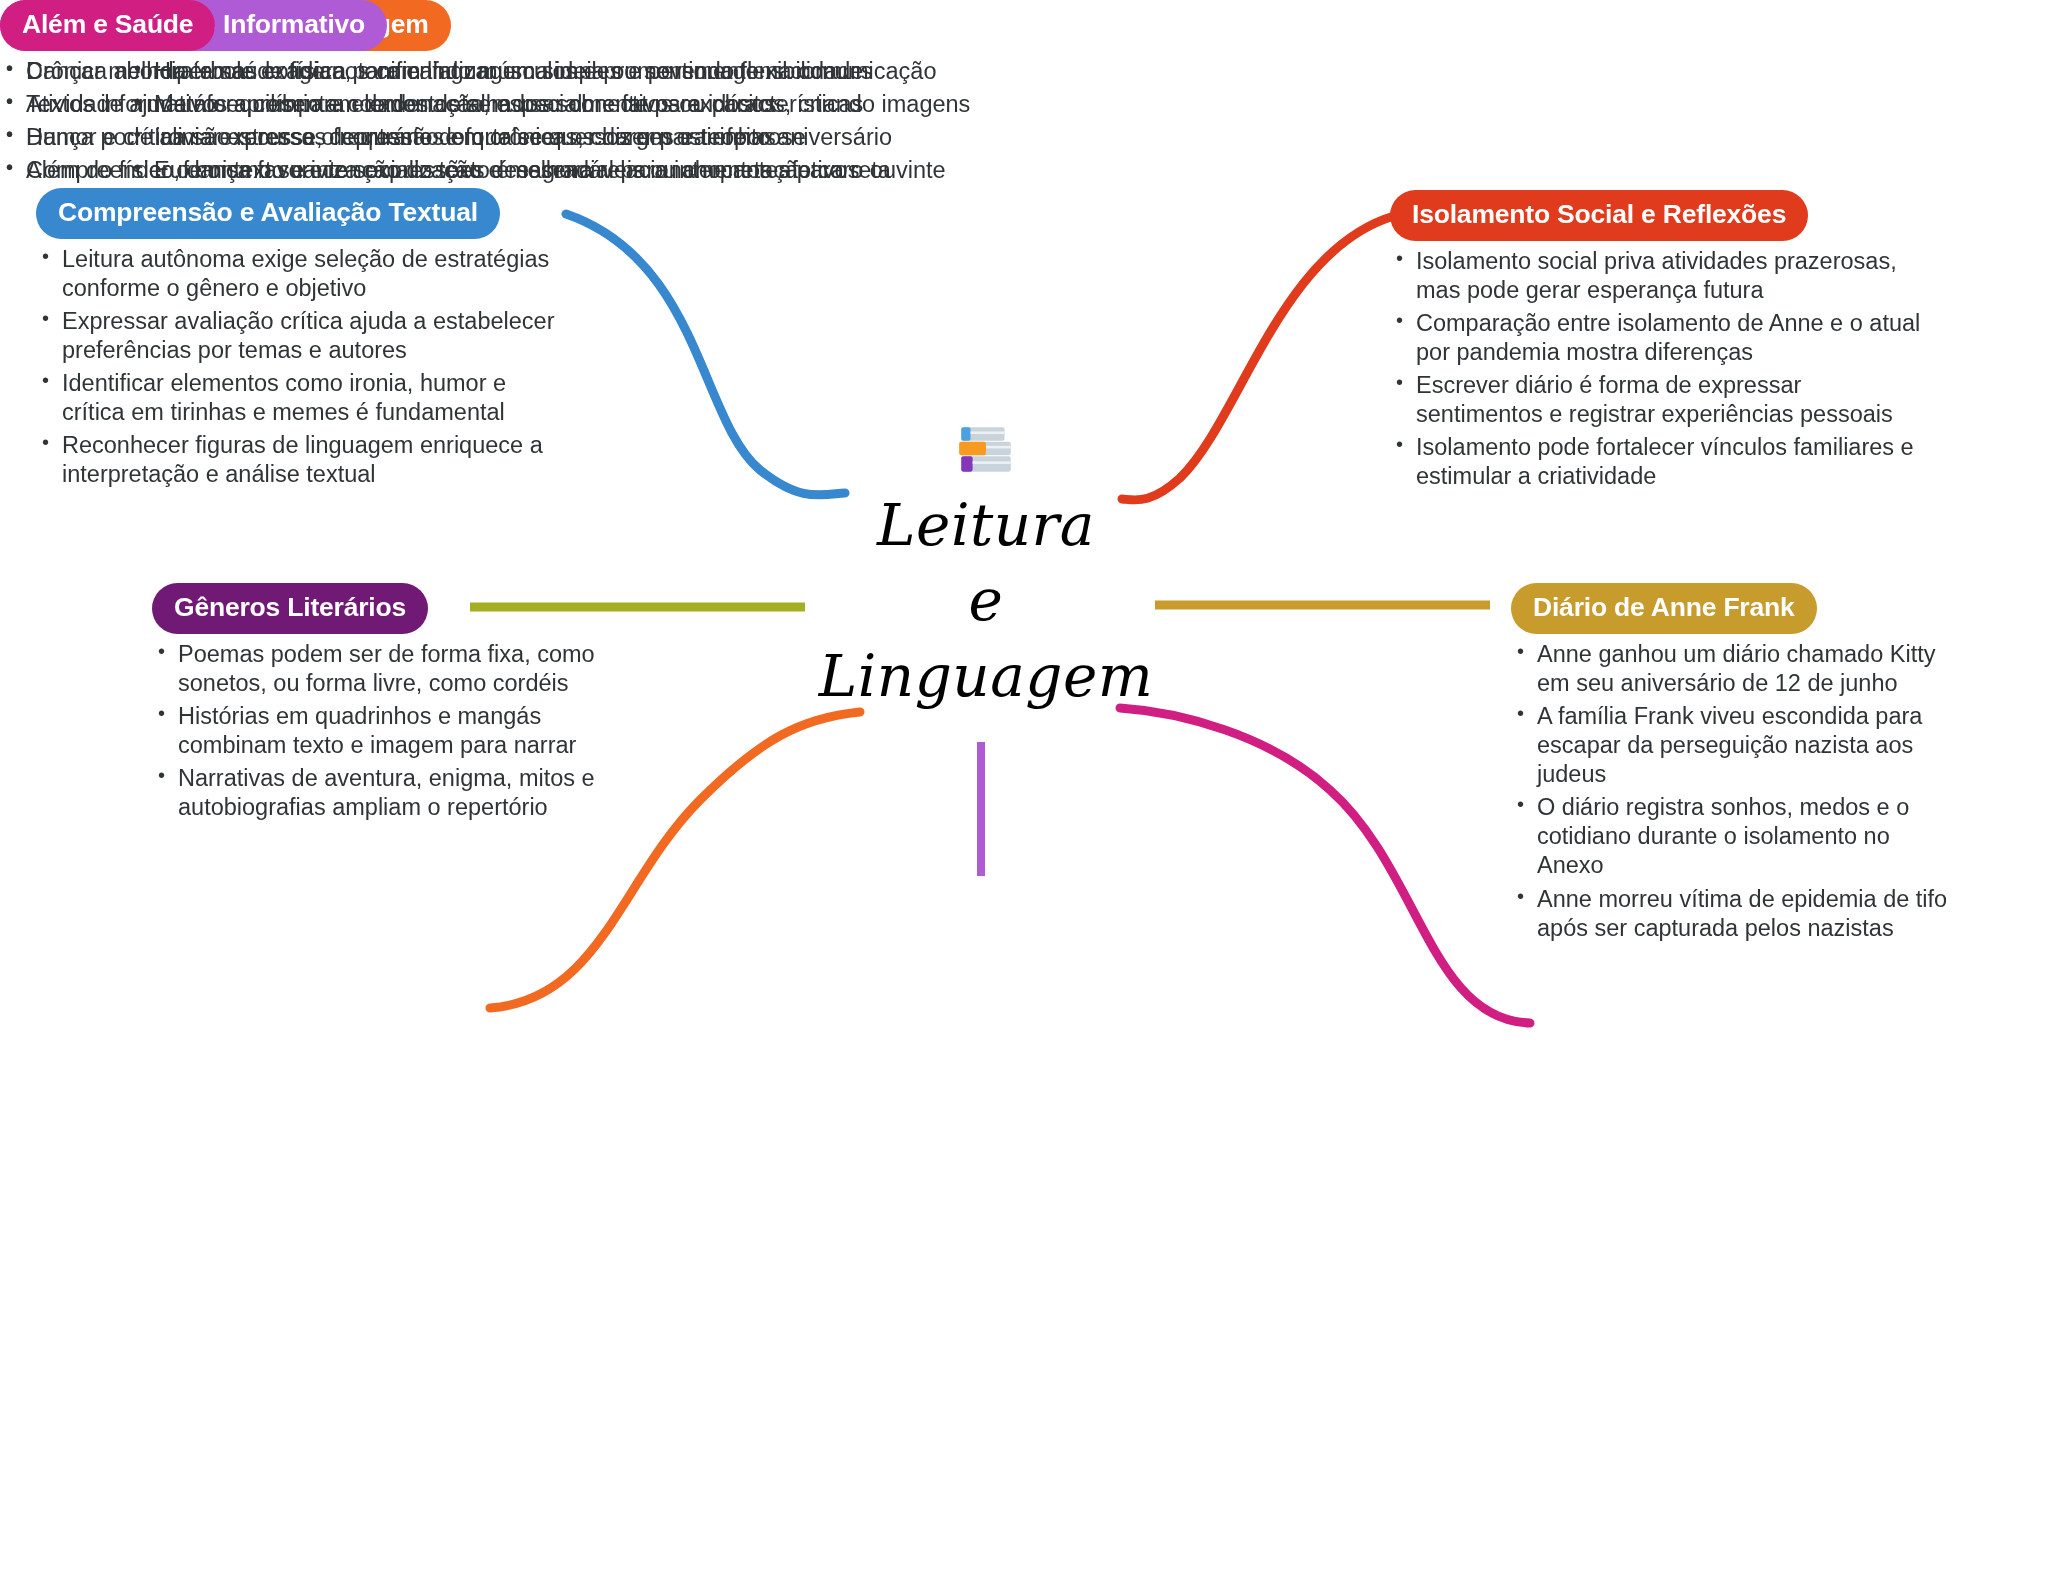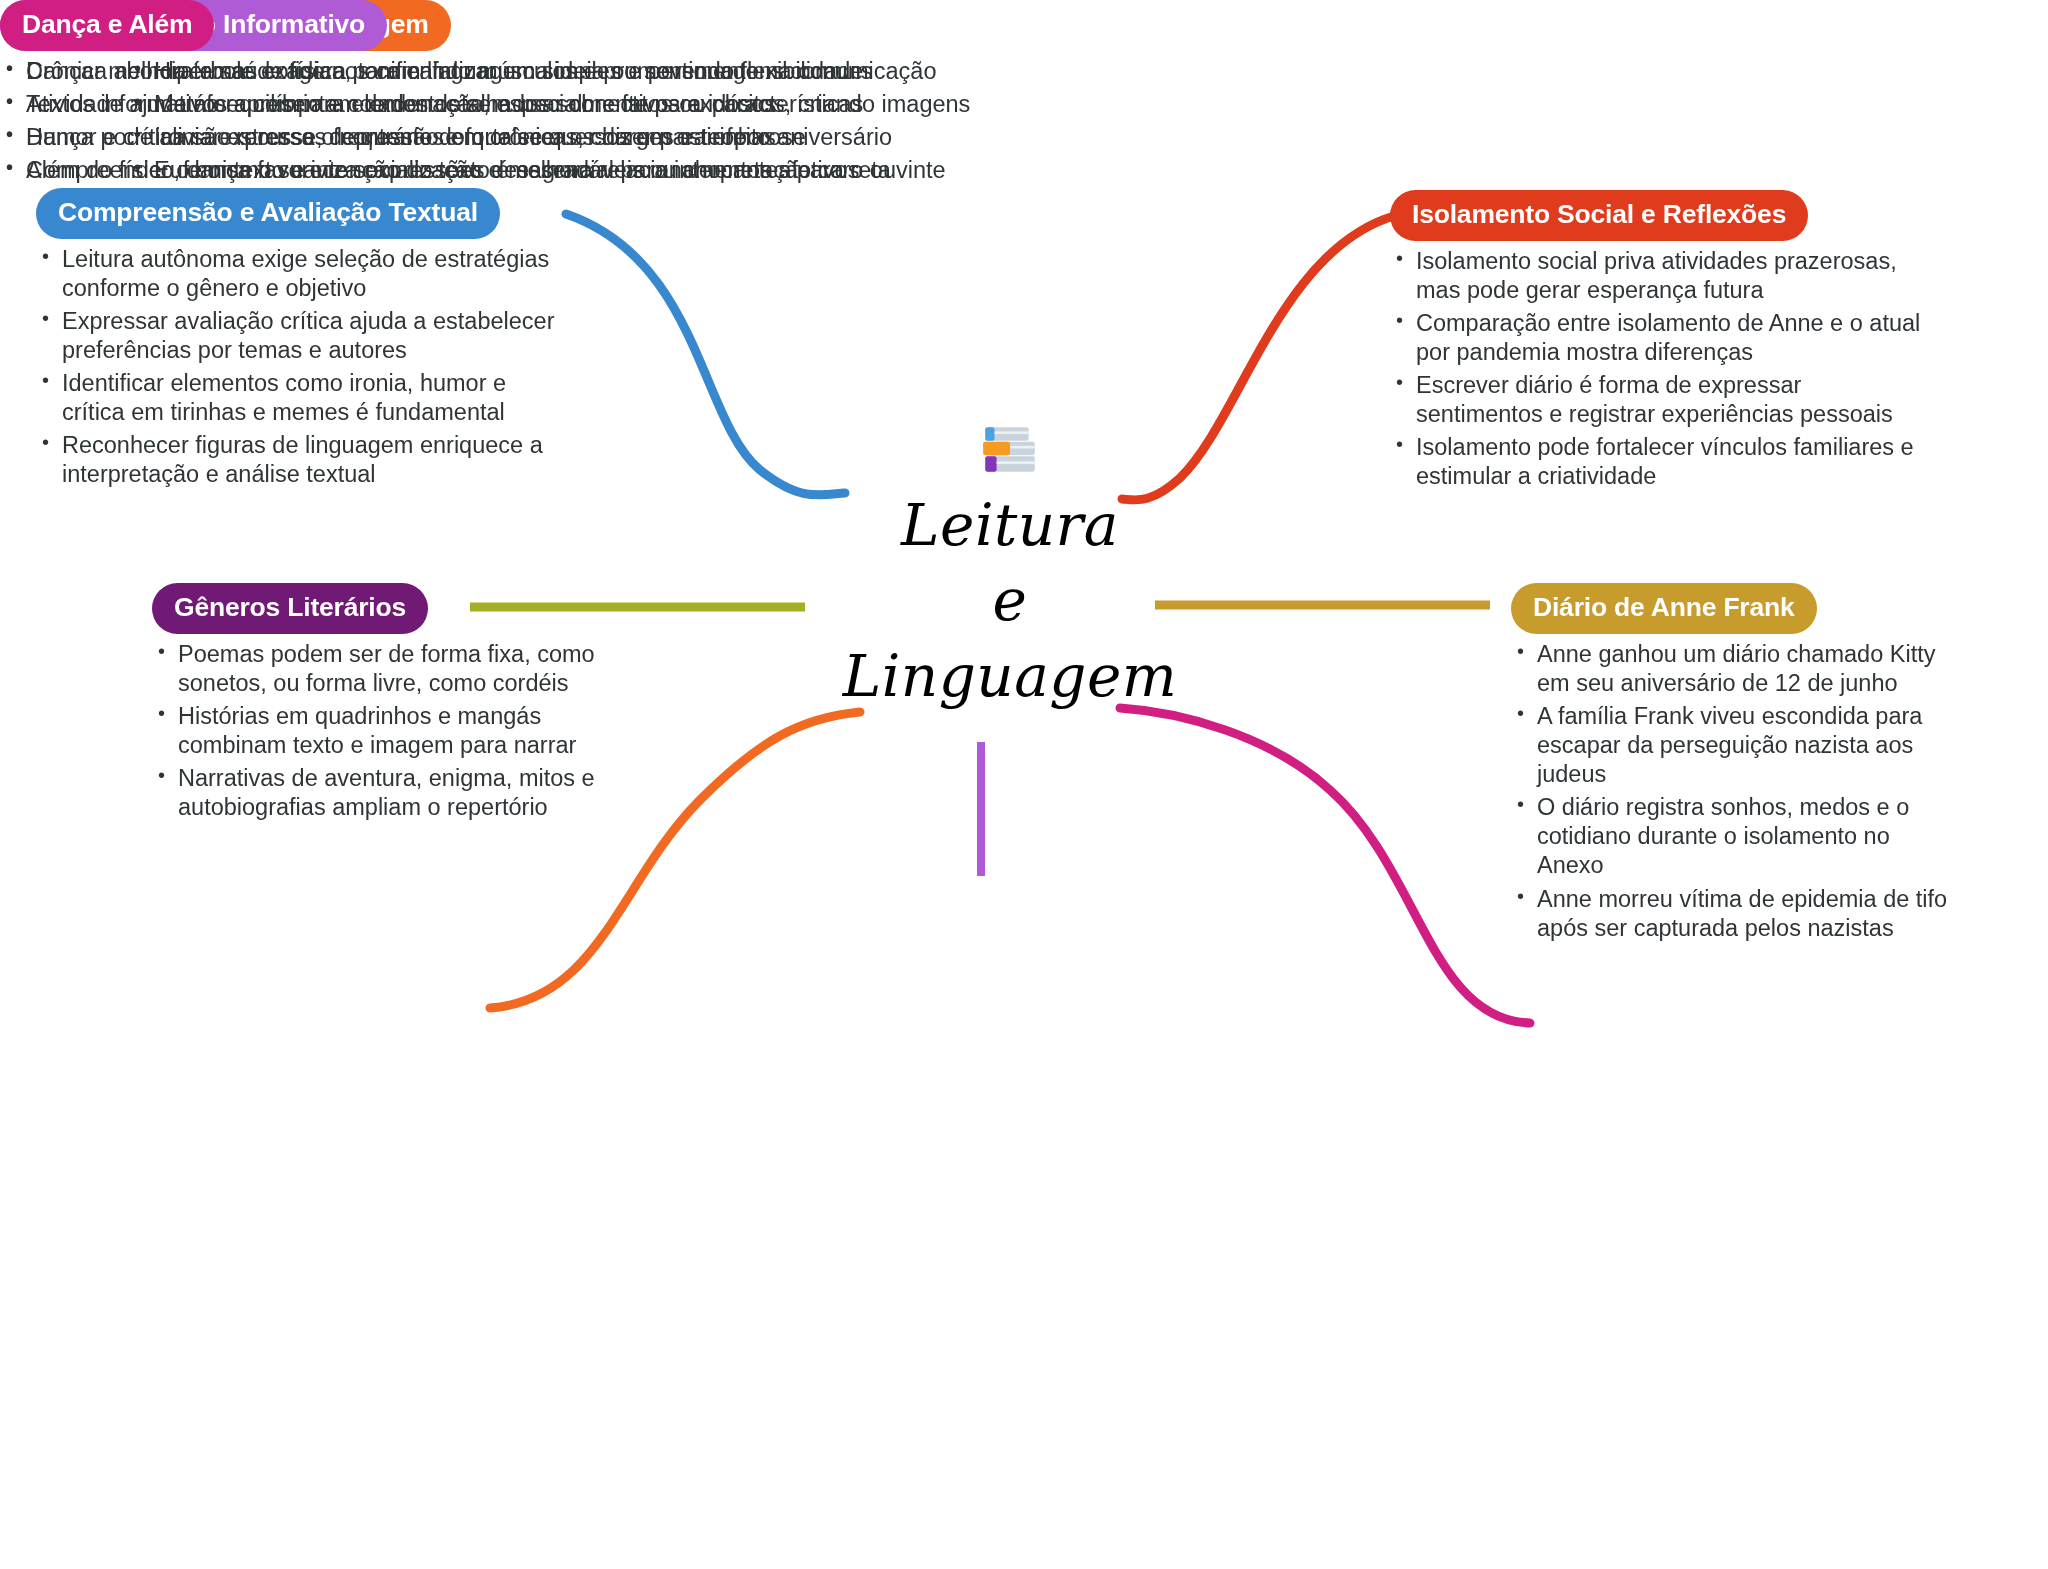--- a/index.html
+++ b/index.html
@@ -27,21 +27,21 @@
     position: absolute;
     left: 0; top: 0;
     width: 2048px;
     height: 1569px;
     pointer-events: none;
   }
 
   
   .hub {
     position: absolute;
-    left: 800px;
+    left: 776px;
     top: 418px;
     width: 420px;
     text-align: center;
     z-index: 5;
   }
   .hub-icon {
     display: block;
     margin: 0 auto 4px auto;
     width: 66px;
     height: 66px;
@@ -207,21 +207,21 @@
     <div class="pill" style="background:#B05BD6">Crônica e Texto Informativo</div>
     <ul class="bullets">
       <li>Crônica aborda temas cotidianos com linguagem simples e personagens comuns</li>
       <li>Textos informativos apresentam dados detalhados sobre fatos ou características</li>
       <li>Humor e crítica são recursos frequentes em crônicas, charges e tirinhas</li>
       <li>Compreender o contexto e intenção do texto é essencial para interpretação correta</li>
     </ul>
   </div>
 
   <div class="branch" id="branch-danca">
-    <div class="pill" style="background:#D01E82">Dança e Além</div>
+    <div class="pill" style="background:#D01E82">Além e Saúde</div>
     <ul class="bullets">
       <li>Dançar melhora a saúde física, tonificando músculos e promovendo flexibilidade</li>
       <li>Atividade ajuda no equilíbrio e coordenação, especialmente para idosos</li>
       <li>Dança pode aliviar estresse, depressão e fortalecer ossos em osteoporose</li>
       <li>Além do físico, dança favorece socialização e melhora relacionamentos afetivos</li>
     </ul>
   </div>
 
 </div>
 

